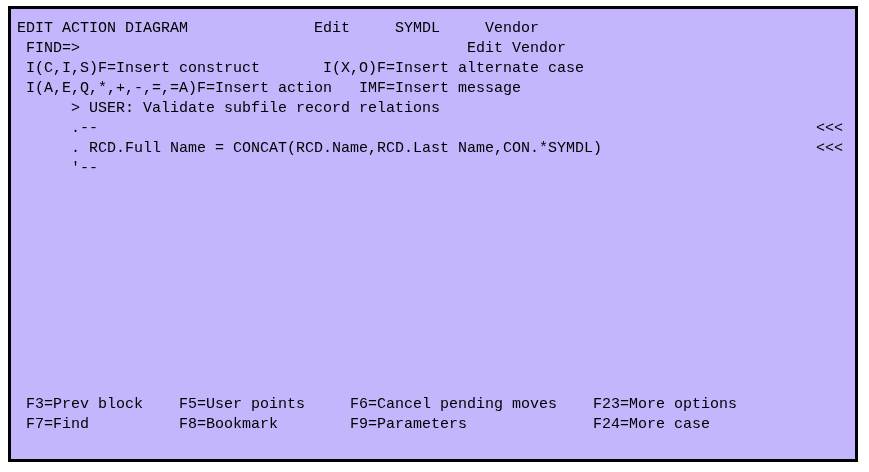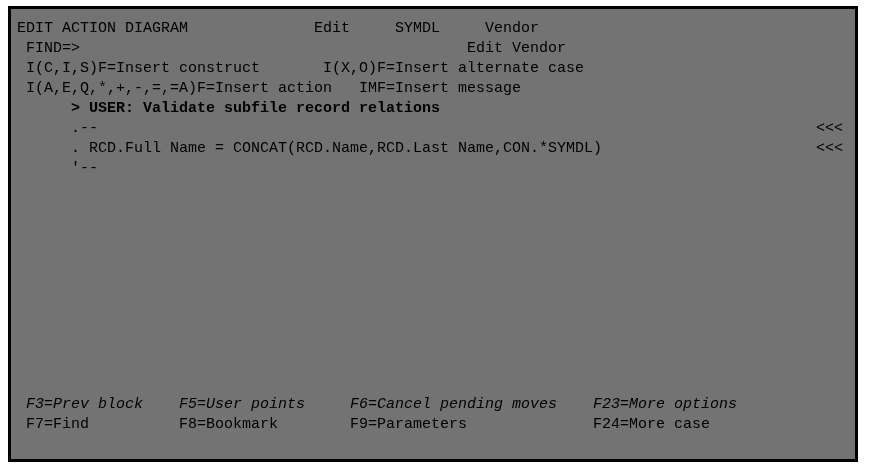--- a/index.html
+++ b/index.html
@@ -15,21 +15,21 @@
     font-family: "Liberation Mono", "DejaVu Sans Mono", monospace;
   }
   #terminal-frame {
     position: absolute;
     left: 8px;
     top: 6px;
     width: 850px;
     height: 456px;
     box-sizing: border-box;
     border: 3px solid #000000;
-    background: #737373;
+    background: #c4b5fd;
     text-align: right;
   }
   #screen {
     position: absolute;
     left: 0;
     top: 0;
     width: 100%;
     height: 100%;
     color: #000000;
     font-size: 15px;
@@ -44,25 +44,25 @@
     font-family: "Liberation Mono", "DejaVu Sans Mono", monospace;
     font-size: 15px;
     line-height: 20px;
     height: 20px;
     color: #000000;
   }
   .row.r0  { top: 10px; }
   .row.r1  { top: 30px; font-family: Liberation Mono, monospace; }
   .row.r2  { top: 50px; }
   .row.r3  { top: 70px; }
-  .row.r4  { top: 90px; font-weight: bold; }
+  .row.r4  { top: 90px; }
   .row.r5  { top: 110px; }
   .row.r6  { top: 130px; }
   .row.r7  { top: 150px; }
-  .row.fk1 { top: 386px; font-style: italic; }
+  .row.fk1 { top: 386px; }
   .row.fk2 { top: 406px; }
 </style>
 </head>
 <body>
 
 <div id="terminal-frame">
   <div id="screen">
 
     <div class="row r0">EDIT ACTION DIAGRAM              Edit     SYMDL     Vendor</div>
 

